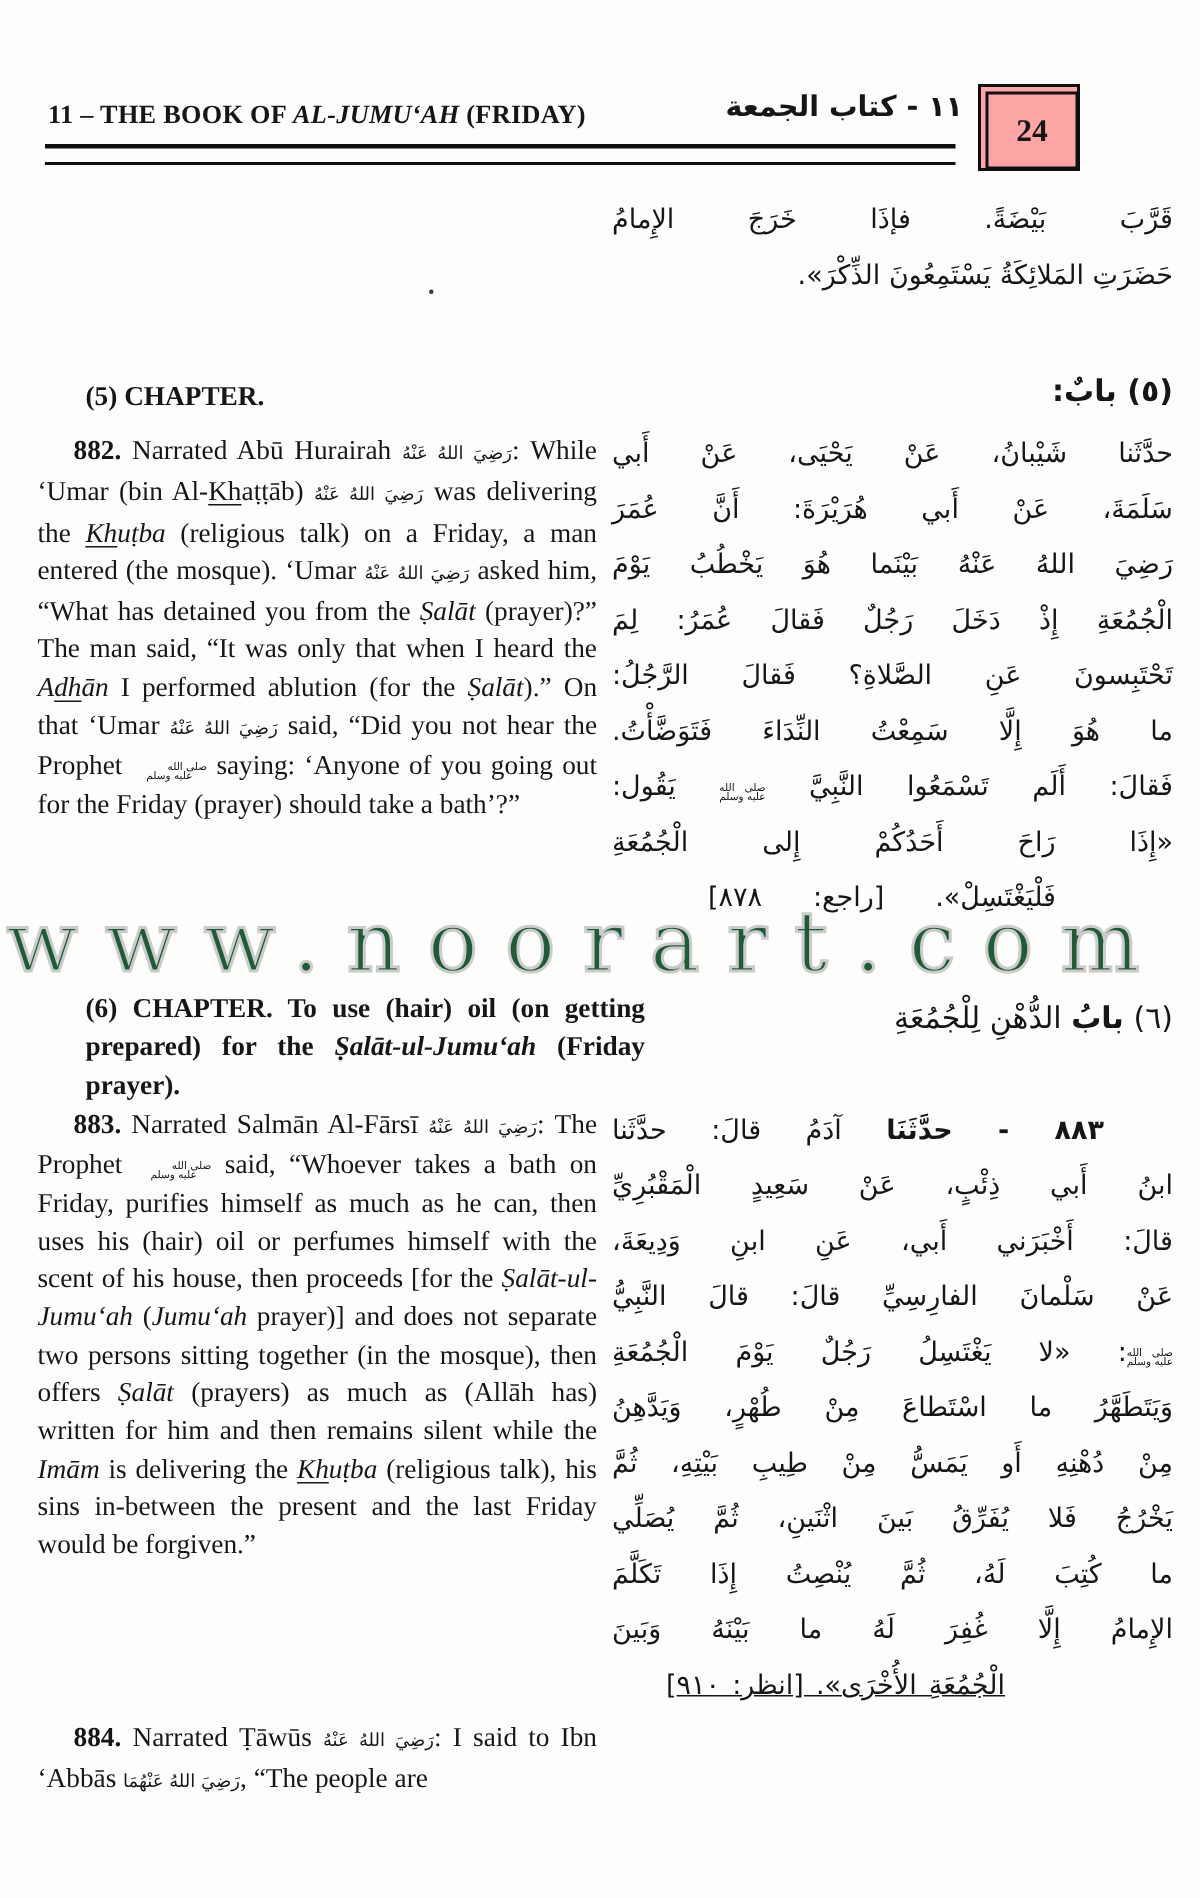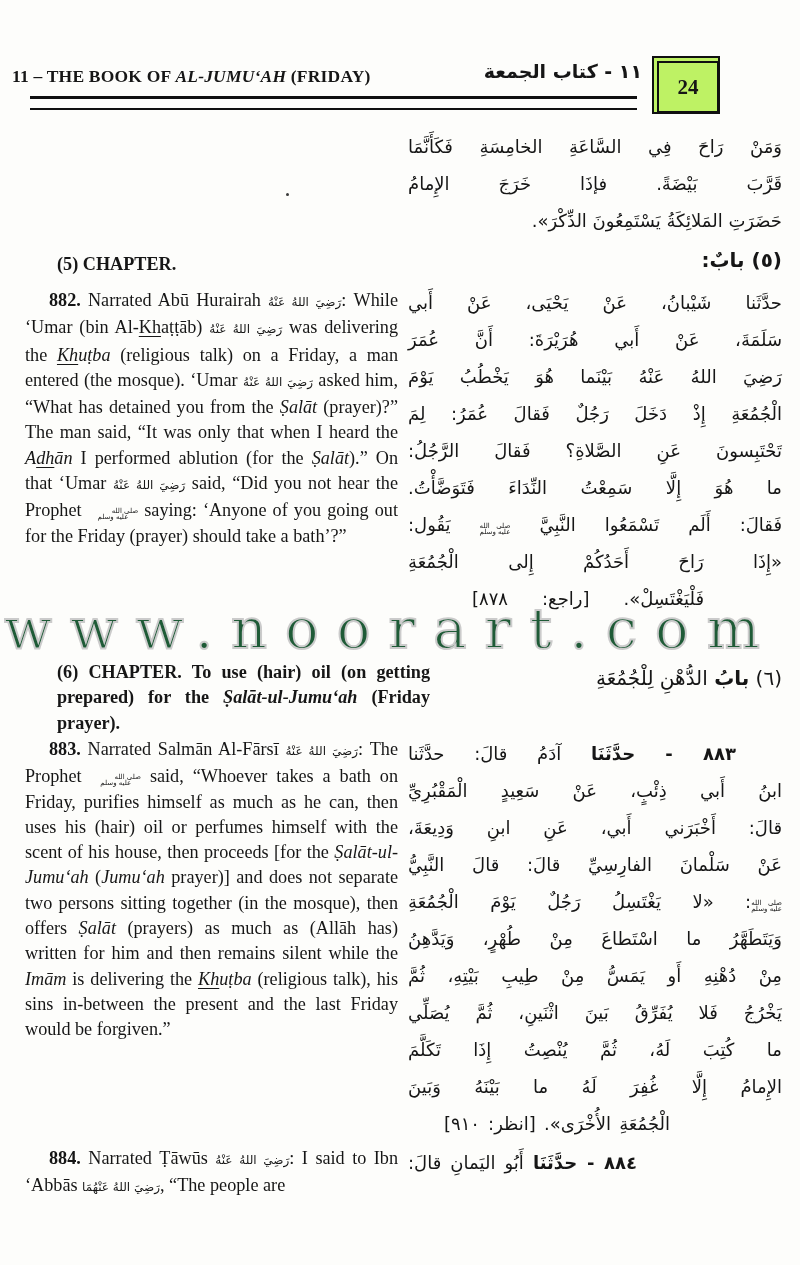--- a/index.html
+++ b/index.html
@@ -1,26 +1,26 @@
 <!DOCTYPE html>
 <html><head>
 <meta charset="utf-8">
 <title>Sahih Al-Bukhari — Book of Al-Jumu'ah, p.24</title>
 <style>
   html,body{margin:0;padding:0;width:800px;height:1265px;}
   body{background:#fdfdfb;color:#161616;font-family:"Liberation Serif","DejaVu Serif",serif;overflow:hidden;position:relative;}
   .page{position:absolute;inset:0;}
 
   
-  .title-en{position:absolute;left:12px;top:66px;font-size:17.5px;font-weight:bold;letter-spacing:.2px;white-space:nowrap;}
+  .title-en{position:absolute;left:32px;top:66px;font-size:17.5px;font-weight:bold;letter-spacing:.2px;white-space:nowrap;}
   .title-ar{position:absolute;left:470px;top:60px;width:172px;text-align:right;direction:rtl;
             font-family:"DejaVu Sans",sans-serif;font-weight:bold;font-size:19px;white-space:nowrap;}
   .rule{position:absolute;left:30px;top:96px;width:607px;height:9px;
         border-top:3px solid #101010;border-bottom:2px solid #101010;}
-  .pagebox{position:absolute;left:652px;top:56px;width:58px;height:48px;border:2px solid #101010;padding:3px;background:#bef264;}
+  .pagebox{position:absolute;left:652px;top:56px;width:58px;height:48px;border:2px solid #101010;padding:3px;background:#fca5a5;}
   .pagebox-inner{width:100%;height:100%;border:2px solid #101010;display:flex;align-items:center;justify-content:center;
                  font-weight:bold;font-size:21px;}
 
   .speck{position:absolute;left:286px;top:193px;width:3px;height:3px;background:#3a3a3a;border-radius:50%;}
 
   
   .col{position:absolute;top:0;height:1265px;}
   .col-en{left:25px;width:373px;}
   .col-ar{left:408px;width:374px;}
   .blk{position:absolute;left:0;width:100%;}
@@ -36,21 +36,21 @@
   .seg.saw{display:inline-block;font-size:7px;line-height:6px;white-space:pre-line;text-align:center;
            vertical-align:-3px;font-family:"DejaVu Sans",sans-serif;font-weight:normal;font-style:normal;}
 
   
   .ar-block{font-size:18px;}
   .ar-line{direction:rtl;font-family:"DejaVu Sans",sans-serif;line-height:37px;
            text-align:justify;text-align-last:justify;}
   .ar-line.fl{padding-right:46px;}
   .ar-line.fl884{padding-right:145px;}
   .ar-line.endref{padding:0 78px 0 64px;}
-  .ar-line.endref2{padding:0 112px 0 36px;}
+  .ar-line.endref2{padding:0 112px 0 36px;text-decoration:underline;}
   .ar-line.tail{text-align-last:right;}
   .ar-head{direction:rtl;font-family:"DejaVu Sans",sans-serif;font-size:20px;text-align:right;line-height:36px;}
   .ar-head .seg.b{font-weight:bold;}
   .ch5{padding-right:218px;}
   .ch6{padding-right:166px;}
 
   
   .watermark{position:absolute;left:4px;top:596px;width:796px;z-index:6;white-space:nowrap;overflow:hidden;
              font-family:"DejaVu Serif",serif;font-size:56px;letter-spacing:18px;
              color:#14532d;-webkit-text-stroke:2px #c9c9c9;opacity:.95;pointer-events:none;}
@@ -74,21 +74,20 @@
     <p class="blk p-en" style="top:288px"><span class="seg b">882.</span><span class="seg "> Narrated Abū Hurairah </span><span class="seg ar">رَضِيَ اللهُ عَنْهُ</span><span class="seg ">: While ‘Umar (bin Al-</span><span class="seg u">Kh</span><span class="seg ">aṭṭāb) </span><span class="seg ar">رَضِيَ اللهُ عَنْهُ</span><span class="seg "> was delivering the </span><span class="seg i u">Kh</span><span class="seg i">uṭba</span><span class="seg "> (religious talk) on a Friday, a man entered (the mosque). ‘Umar </span><span class="seg ar">رَضِيَ اللهُ عَنْهُ</span><span class="seg "> asked him, “What has detained you from the </span><span class="seg i">Ṣalāt</span><span class="seg "> (prayer)?” The man said, “It was only that when I heard the </span><span class="seg i">A</span><span class="seg i u">dh</span><span class="seg i">ān</span><span class="seg "> I performed ablution (for the </span><span class="seg i">Ṣalāt</span><span class="seg ">).” On that ‘Umar </span><span class="seg ar">رَضِيَ اللهُ عَنْهُ</span><span class="seg "> said, “Did you not hear the Prophet </span><span class="seg saw">صلى الله
 عليه وسلم</span><span class="seg "> saying: ‘Anyone of you going out for the Friday (prayer) should take a bath’?”</span></p>
     <div class="blk h-en" style="top:660px"><span class="seg b">(6) CHAPTER. To use (hair) oil (on getting prepared) for the </span><span class="seg b i">Ṣalāt-ul-Jumu‘ah</span><span class="seg b"> (Friday prayer).</span></div>
     <p class="blk p-en" style="top:737px"><span class="seg b">883.</span><span class="seg "> Narrated Salmān Al-Fārsī </span><span class="seg ar">رَضِيَ اللهُ عَنْهُ</span><span class="seg ">: The Prophet </span><span class="seg saw">صلى الله
 عليه وسلم</span><span class="seg "> said, “Whoever takes a bath on Friday, purifies himself as much as he can, then uses his (hair) oil or perfumes himself with the scent of his house, then proceeds [for the </span><span class="seg i">Ṣalāt-ul-Jumu‘ah</span><span class="seg "> (</span><span class="seg i">Jumu‘ah</span><span class="seg "> prayer)] and does not separate two persons sitting together (in the mosque), then offers </span><span class="seg i">Ṣalāt</span><span class="seg "> (prayers) as much as (Allāh has) written for him and then remains silent while the </span><span class="seg i">Imām</span><span class="seg "> is delivering the </span><span class="seg i u">Kh</span><span class="seg i">uṭba</span><span class="seg "> (religious talk), his sins in-between the present and the last Friday would be forgiven.”</span></p>
     <p class="blk p-en" style="top:1146px"><span class="seg b">884.</span><span class="seg "> Narrated Ṭāwūs </span><span class="seg ar">رَضِيَ اللهُ عَنْهُ</span><span class="seg ">: I said to Ibn ‘Abbās </span><span class="seg ar">رَضِيَ اللهُ عَنْهُمَا</span><span class="seg ">, “The people are</span></p>
   </div>
 
   <div class="col col-ar">
     <div class="blk ar-block" style="top:128px">
-        <div class="ar-line "><span class="seg ">وَمَنْ رَاحَ فِي السَّاعَةِ الخامِسَةِ فَكَأَنَّمَا</span></div>
         <div class="ar-line "><span class="seg ">قَرَّبَ بَيْضَةً. فإذَا خَرَجَ الإِمامُ</span></div>
         <div class="ar-line tail"><span class="seg ">حَضَرَتِ المَلائِكَةُ يَسْتَمِعُونَ الذِّكْرَ».</span></div>
       </div>
     <div class="blk ar-head ch5" style="top:242px"><span class="seg b">(٥) </span><span class="seg b">بابٌ:</span></div>
     <div class="blk ar-block" style="top:284px">
         <div class="ar-line "><span class="seg ">حدَّثَنا شَيْبانُ، عَنْ يَحْيَى، عَنْ أَبي</span></div>
         <div class="ar-line "><span class="seg ">سَلَمَةَ، عَنْ أَبي هُرَيْرَةَ: أَنَّ عُمَرَ</span></div>
         <div class="ar-line "><span class="seg ">رَضِيَ اللهُ عَنْهُ بَيْنَما هُوَ يَخْطُبُ يَوْمَ</span></div>
         <div class="ar-line "><span class="seg ">الْجُمُعَةِ إِذْ دَخَلَ رَجُلٌ فَقالَ عُمَرُ: لِمَ</span></div>
         <div class="ar-line "><span class="seg ">تَحْتَبِسونَ عَنِ الصَّلاةِ؟ فَقالَ الرَّجُلُ:</span></div>
@@ -106,20 +105,17 @@
         <div class="ar-line "><span class="seg ">عَنْ سَلْمانَ الفارِسِيِّ قالَ: قالَ النَّبِيُّ</span></div>
         <div class="ar-line "><span class="seg saw">صلى الله
 عليه وسلم</span><span class="seg ">: «لا يَغْتَسِلُ رَجُلٌ يَوْمَ الْجُمُعَةِ</span></div>
         <div class="ar-line "><span class="seg ">وَيَتَطَهَّرُ ما اسْتَطاعَ مِنْ طُهْرٍ، وَيَدَّهِنُ</span></div>
         <div class="ar-line "><span class="seg ">مِنْ دُهْنِهِ أَو يَمَسُّ مِنْ طِيبِ بَيْتِهِ، ثُمَّ</span></div>
         <div class="ar-line "><span class="seg ">يَخْرُجُ فَلا يُفَرِّقُ بَينَ اثْنَينِ، ثُمَّ يُصَلِّي</span></div>
         <div class="ar-line "><span class="seg ">ما كُتِبَ لَهُ، ثُمَّ يُنْصِتُ إِذَا تَكَلَّمَ</span></div>
         <div class="ar-line "><span class="seg ">الإِمامُ إِلَّا غُفِرَ لَهُ ما بَيْنَهُ وَبَينَ</span></div>
         <div class="ar-line endref2"><span class="seg ">الْجُمُعَةِ الأُخْرَى». [انظر: ٩١٠]</span></div>
       </div>
-    <div class="blk ar-block" style="top:1144px">
-        <div class="ar-line fl884"><span class="seg b">٨٨٤ - حدَّثَنَا</span><span class="seg "> أَبُو اليَمانِ قالَ:</span></div>
-      </div>
   </div>
 
   <div class="watermark">www.noorart.com</div>
 
 </div>
 
 </body></html>

